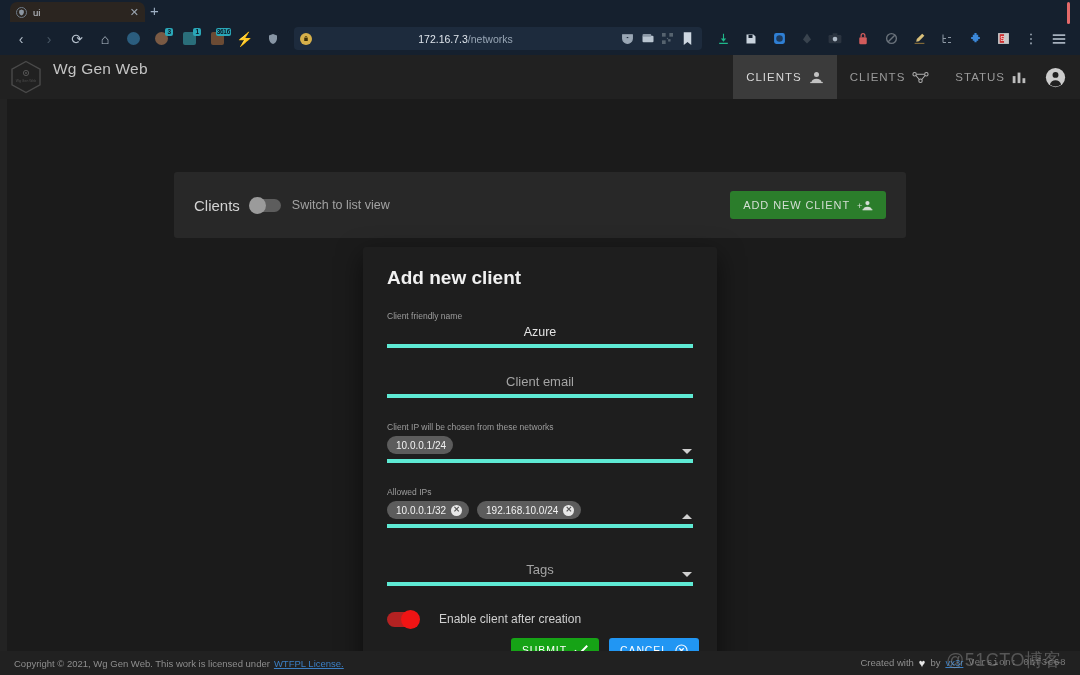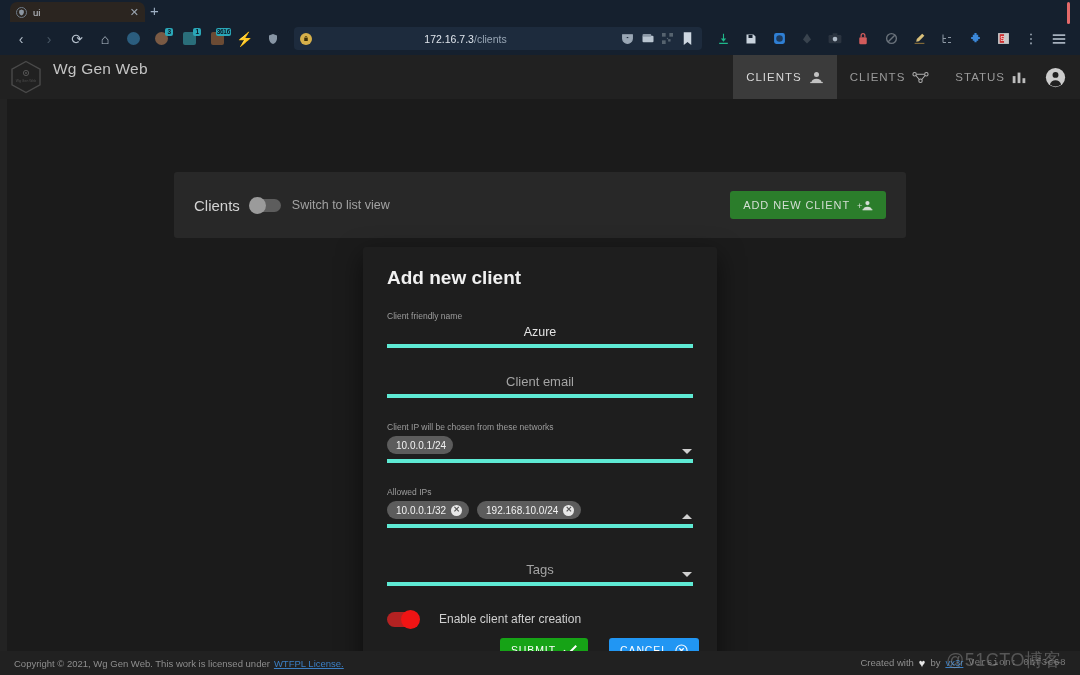--- a/index.html
+++ b/index.html
@@ -192,21 +192,21 @@
   }
   .caret.down { border-top: 5px solid #cfcfcf; }
   .caret.up   { border-bottom: 5px solid #cfcfcf; }
 
   .toggle-row { display: flex; align-items: flex-start; gap: 20px; height: 22px; }
   .red-switch { width: 32px; height: 15px; border-radius: 9px; background: #b32222; position: relative; cursor: pointer; flex: 0 0 auto; }
   .red-switch .knob { position: absolute; top: -2px; right: -1px; width: 19px; height: 19px; border-radius: 50%; background: #f01414; }
   .toggle-label { font-size: 12px; color: #cfcfcf; }
 
   #modal-actions {
-    position: absolute; right: 18px; bottom: 17px; display: flex; gap: 21px;
+    position: absolute; right: 18px; bottom: 17px; display: flex; gap: 10px;
   }
   .mbtn {
     height: 24px; border-radius: 3px; display: flex; align-items: center;
     gap: 7px; padding: 0 11px; font-size: 10.5px; letter-spacing: .9px;
     cursor: pointer; border: none; font-family: inherit; color: #fff;
   }
   #submit-btn { background: #16a316; }
   #cancel-btn { background: #2196f3; }
   svg { display: block; }
 </style>
@@ -256,21 +256,21 @@
           <path fill="#8795a4" d="M12 2L4 5v6c0 5 3.4 9.7 8 11 4.6-1.3 8-6 8-11V5l-8-3z"></path>
         </svg>
     </div>
 
     <div id="urlbar">
       <span id="urlbar-lock">
         <svg width="6" height="7" viewBox="0 0 24 24">
             <path fill="#3a2d08" d="M17 9V7a5 5 0 0 0-10 0v2H5v13h14V9h-2zm-8-2a3 3 0 0 1 6 0v2H9V7z"></path>
           </svg>
       </span>
-      <span id="urlbar-text"><b>172.16.7.3</b><span>/clients</span></span>
+      <span id="urlbar-text"><b>172.16.7.3</b><span>/networks</span></span>
       <span id="urlbar-right">
         <span class="url-ico">
           <svg width="13" height="13" viewBox="0 0 24 24">
               <path fill="#9aa7b5" d="M3 5h18v7a9 9 0 0 1-18 0V5zm5 4l4 4 4-4" stroke="#9aa7b5" stroke-width="2"></path>
             </svg>
         </span>
         <span class="url-ico">
           <svg width="14" height="11" viewBox="0 0 24 20">
               <rect x="2" y="5" width="20" height="12" rx="2" fill="#b8c4d0"></rect>
               <rect x="2" y="2" width="16" height="5" rx="2" fill="#8b98a6"></rect>

